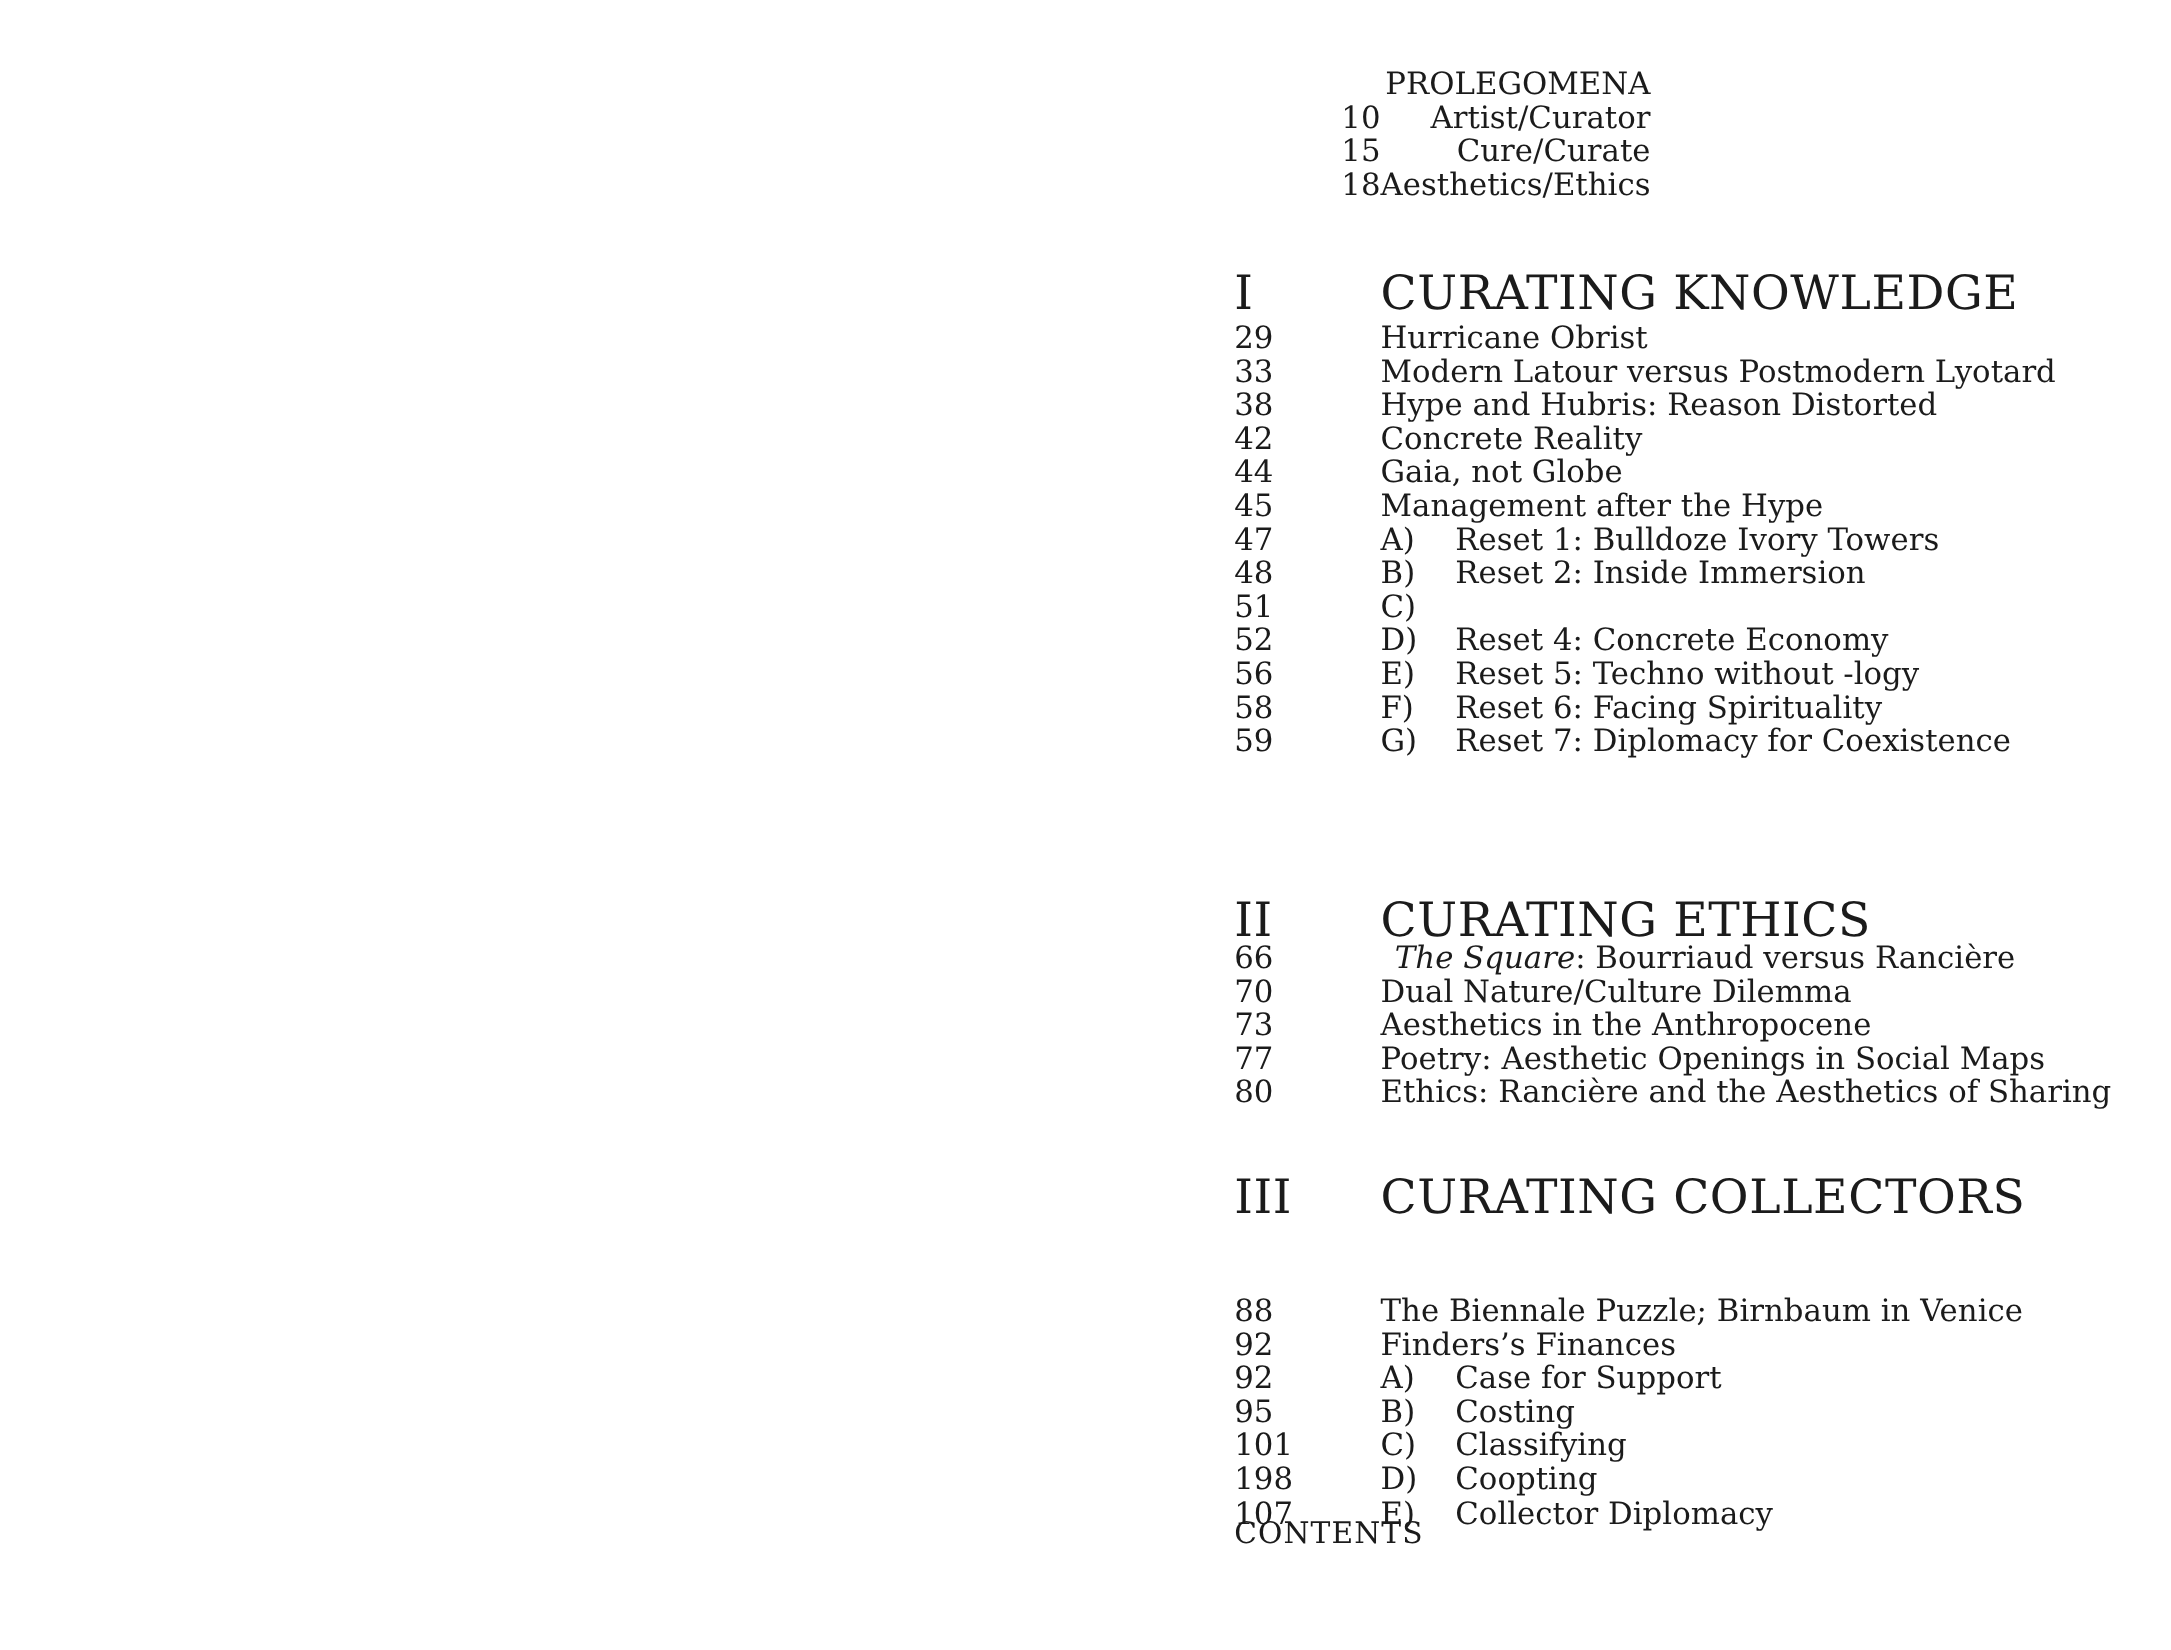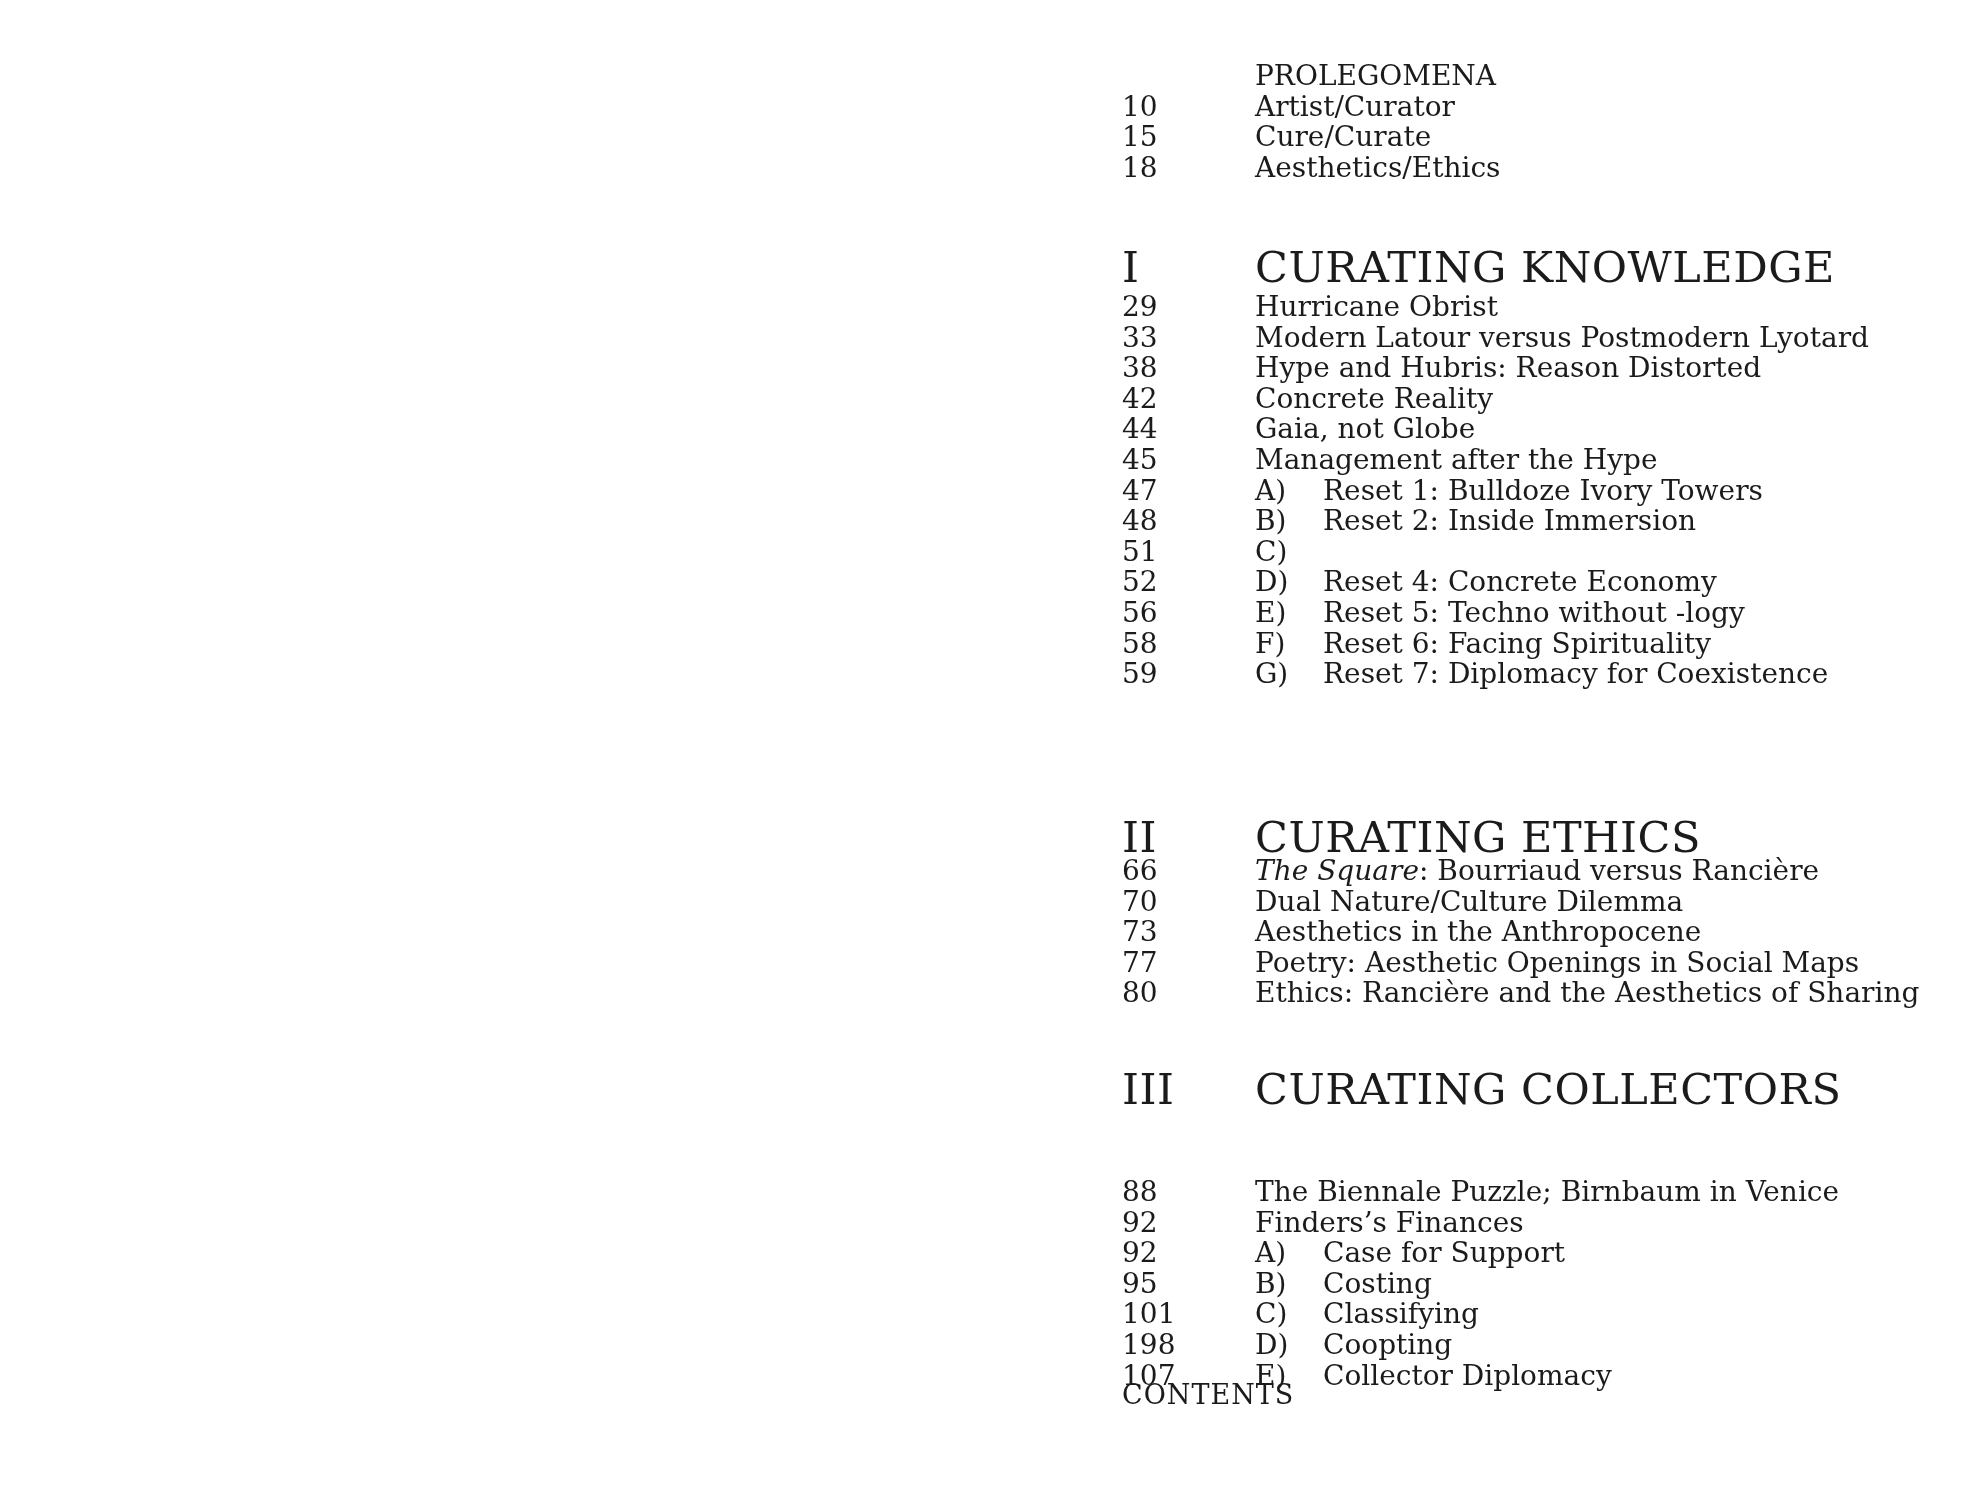--- a/index.html
+++ b/index.html
@@ -26,36 +26,36 @@
   .row.lettered { grid-template-columns:133px 68px 1fr; }
   .sec-header {
     position:absolute; left:1122px;
     display:grid;
     grid-template-columns:133px 1fr;
     font-size:43px;
     line-height:46px;
     letter-spacing:0.5px;
     white-space:nowrap;
   }
-  .label em { font-style:italic; }
+  .label em { font-style:italic;margin-left:13px; }
   .footer {
     position:absolute;
     left:1122px; top:1380px;
     font-size:27px;
     line-height:30px;
     letter-spacing:1px;
     white-space:nowrap;
   }
 </style>
 </head>
 <body>
 
 <div class="page">
 
-  <section class="block" style="top:61px;">
+  <section class="block" style="top:61px;text-align:right;">
     <div class="row">
       <span class="num"></span>
       <span class="label">PROLEGOMENA</span>
     </div>
     <div class="row">
       <span class="num">10</span>
       <span class="label">Artist/Curator</span>
     </div>
     <div class="row">
       <span class="num">15</span>

